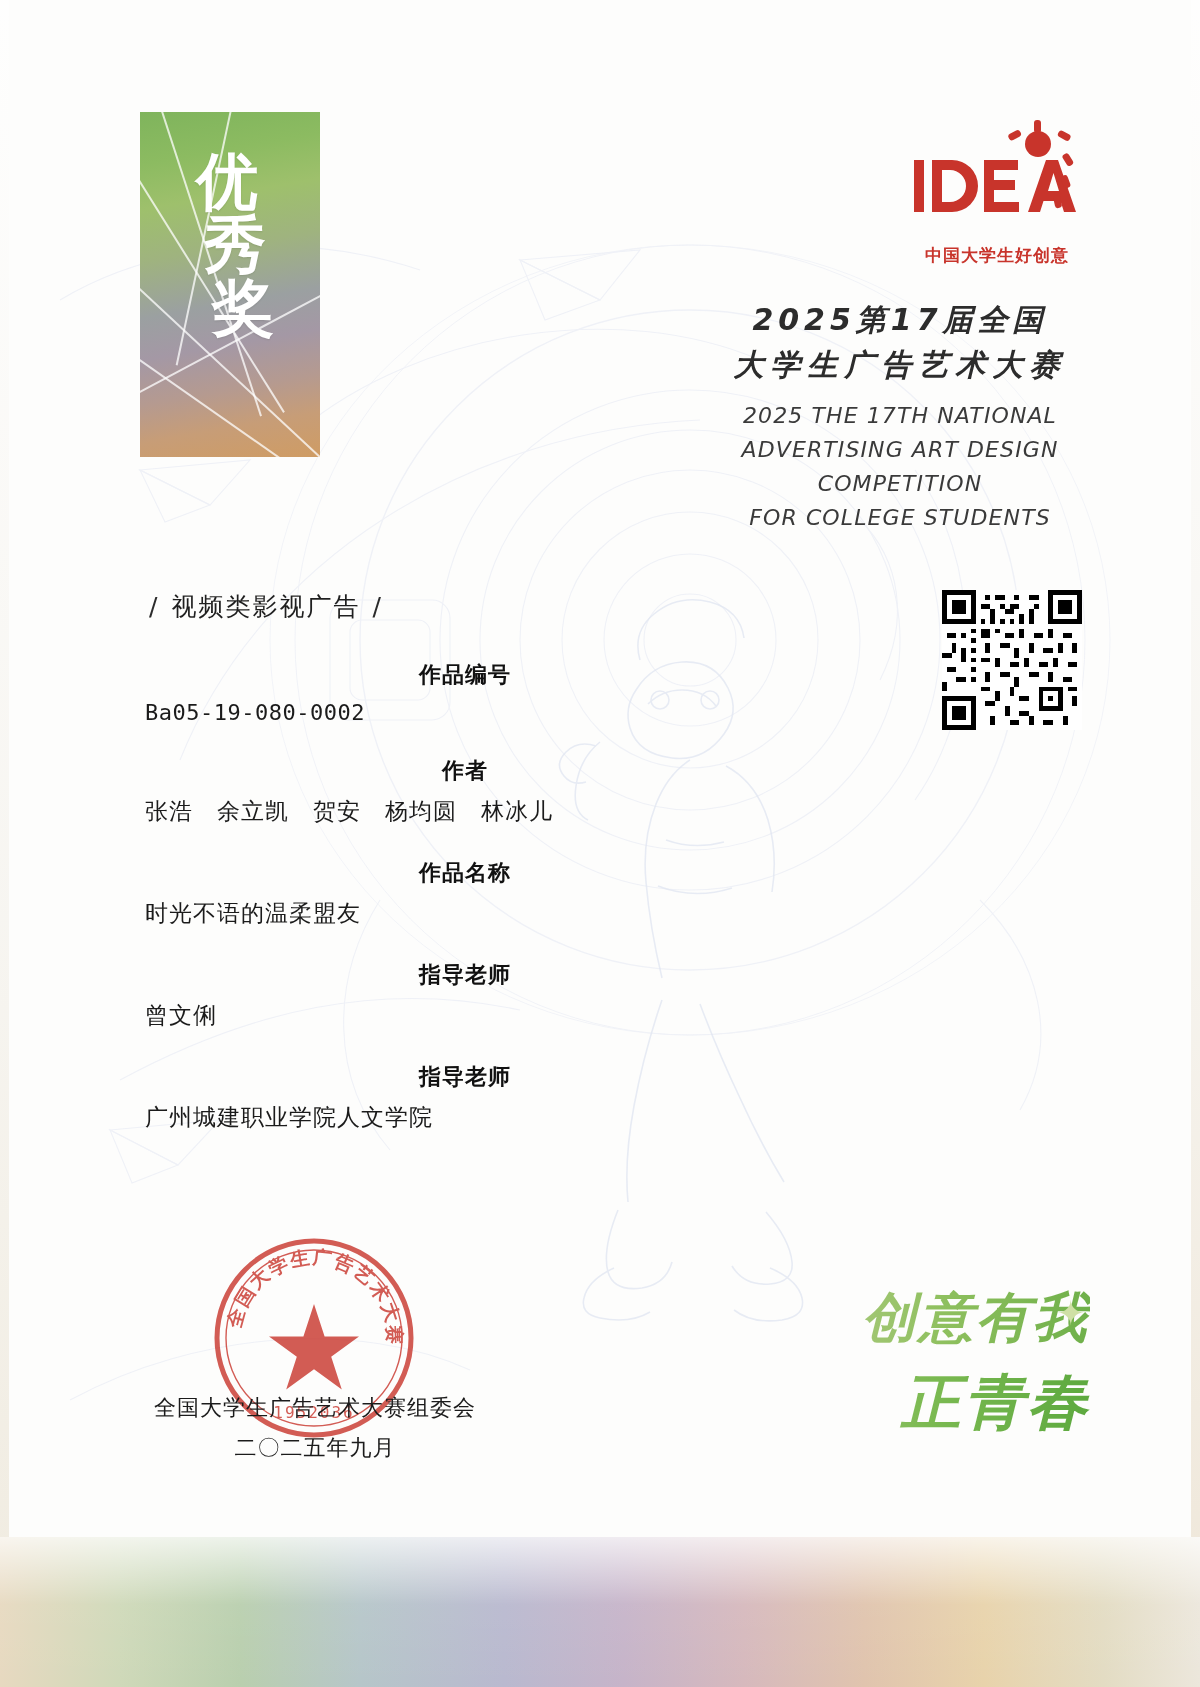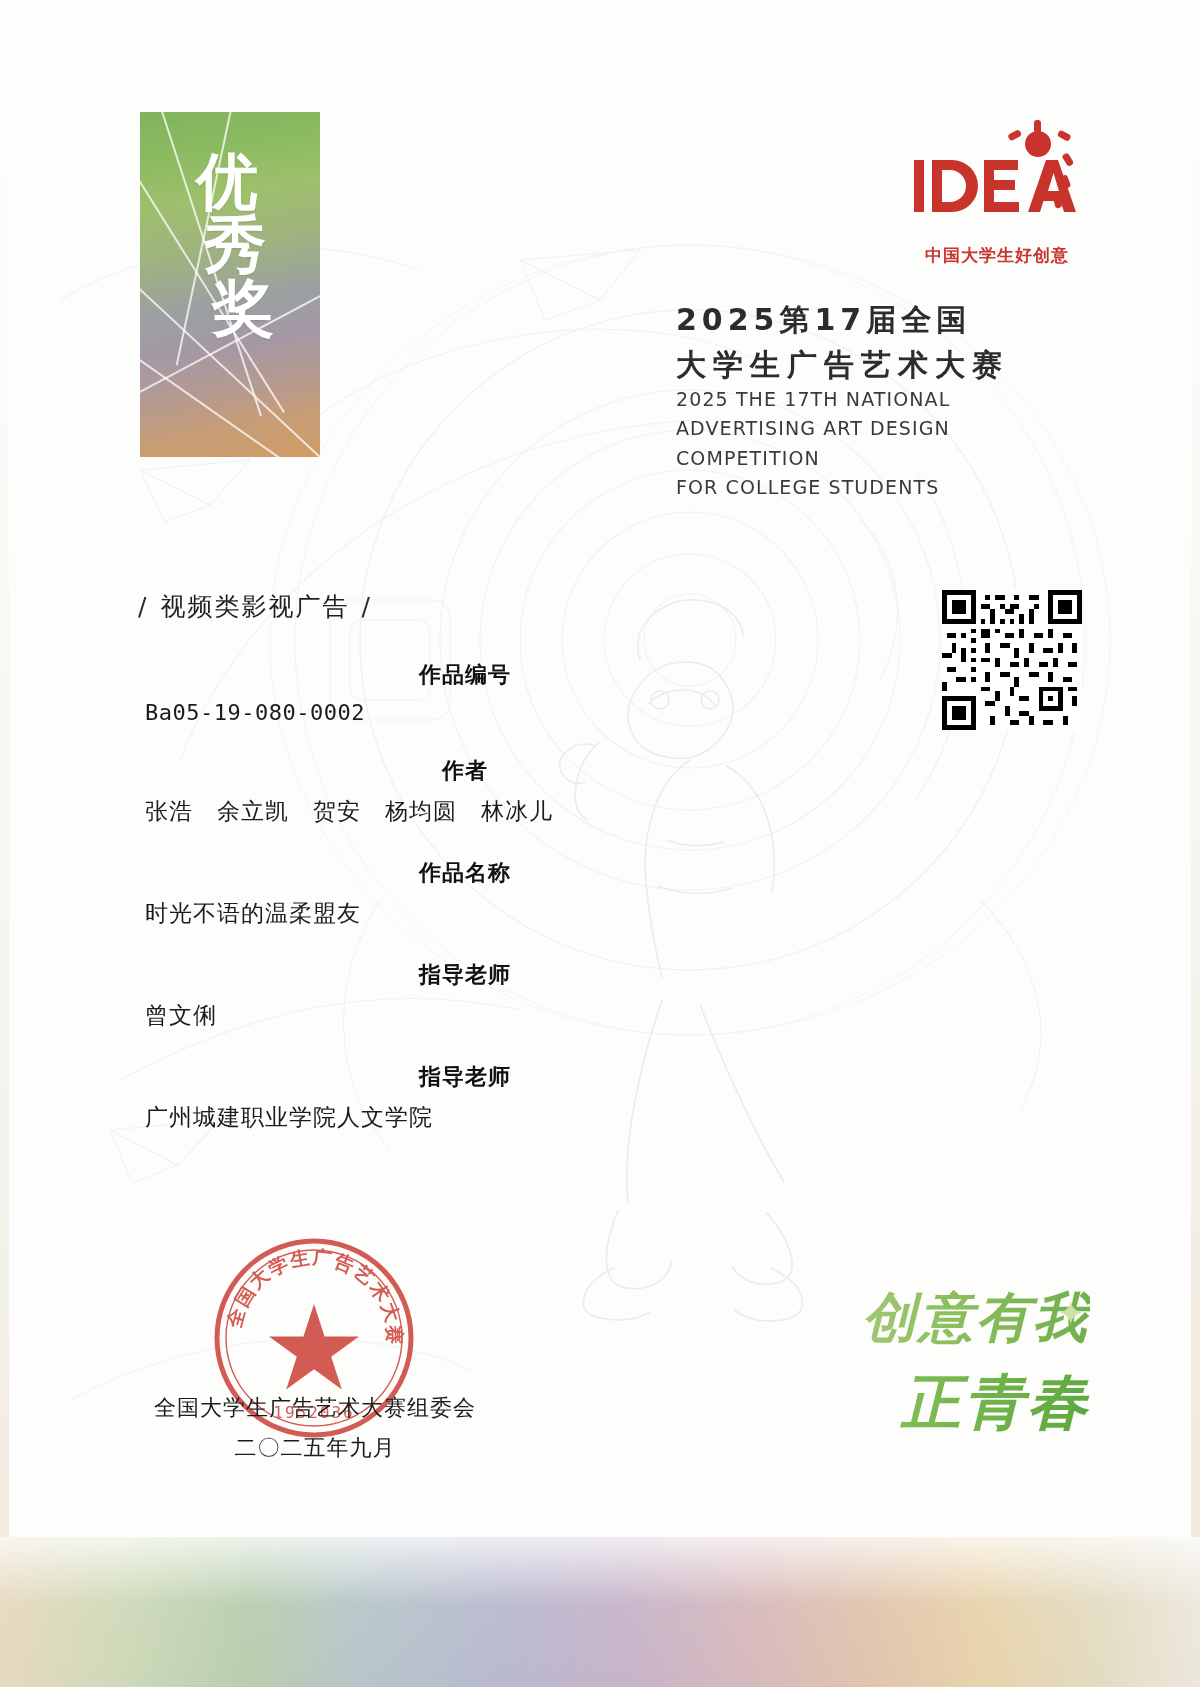--- a/index.html
+++ b/index.html
@@ -137,51 +137,53 @@
     font-size: 17px;
     letter-spacing: 1px;
     color: #c8342b;
     font-weight: 600;
     margin-top: 16px;
   }
 
   
   .comp-title {
     position: absolute;
-    right: 124px;
+    right: 100px;
     top: 300px;
     width: 400px;
-    text-align: left;
+    text-align: center;
     color: #2c2c2c;
+    font-style: italic;
   }
   .comp-title .line1 {
     font-size: 30px;
     font-weight: 700;
     letter-spacing: 5px;
     line-height: 1.35;
   }
   .comp-title .line2 {
     font-size: 30px;
     font-weight: 700;
     letter-spacing: 7px;
     line-height: 1.35;
     margin-top: 4px;
   }
   .comp-title .en {
-    font-size: 19px;
+    margin-top: 14px;
+    font-size: 22px;
     letter-spacing: 1.1px;
     line-height: 1.55;
     color: #3a3a3a;
     font-weight: 500;
   }
 
   
   .category {
     position: absolute;
-    left: 126px;
+    left: 137px;
     top: 590px;
     font-size: 25px;
     color: #1f1f1f;
     letter-spacing: 2px;
   }
   .category .slash {
     color: #2b2b2b;
     margin: 0 12px;
     font-weight: 400;
   }

